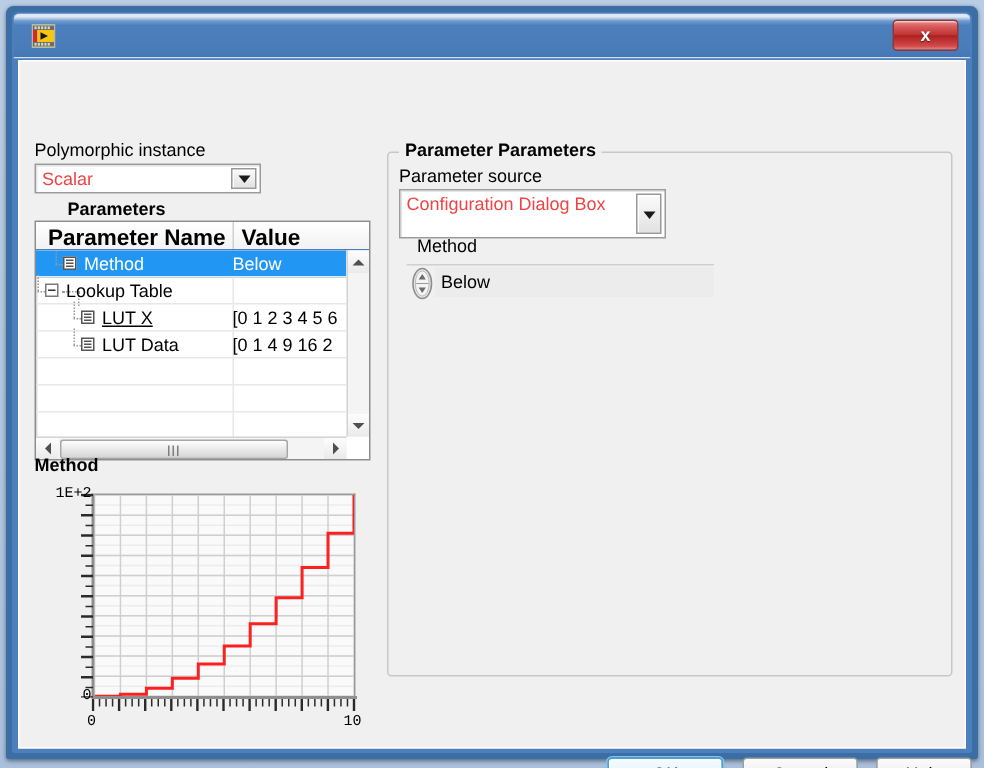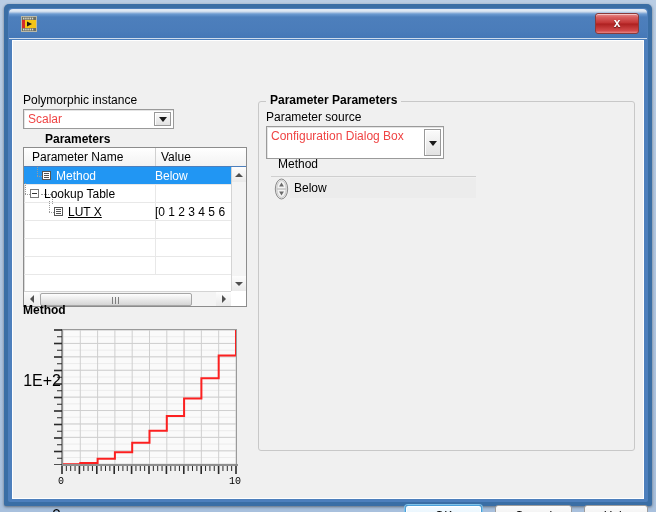--- a/index.html
+++ b/index.html
@@ -120,21 +120,21 @@
     border: 1px solid #8c8c8c;
     box-shadow: inset 1px 1px 0 #d9d9d9;
   }
   #tree-header {
     position: absolute; left: 0; top: 0; right: 0; height: 19px;
     background: linear-gradient(#ffffff, #f2f2f2);
     border-bottom: 1px solid #4d7fbc;
   }
   #tree-header .th {
     position: absolute; top: 2px;
-    font-size: 12px; color: #000; white-space: nowrap;
+    font-size: 15px; color: #000; white-space: nowrap; font-weight: bold;
   }
   #tree-header .th-name { left: 8px; }
   #tree-header .th-value { left: 137px; }
   #tree-header .col-split {
     position: absolute; left: 131px; top: 0; bottom: 0;
     width: 1px; background: #d0d0d0;
   }
 
   #tree-rows {
     position: absolute; left: 0; top: 19px; right: 15px; bottom: 15px;
@@ -261,24 +261,23 @@
   #graph-grid { position: absolute; inset: 0; }
   #yaxis-line {
     position: absolute; left: 38px; top: 10px;
     width: 2px; height: 136px; background: #8f8f8f;
   }
   #xaxis-line {
     position: absolute; left: 38px; top: 145px;
     width: 177px; height: 2px; background: #8f8f8f;
   }
   .ylabel {
-    position: absolute; right: 0; font-size: 16px; color: #000;
-    font-family: Liberation Sans, sans-serif;
+    position: absolute; right: 0; font-size: 10px; color: #000;
+    font-family: Liberation Mono, monospace;
     white-space: nowrap;
-    margin-top: 48px;
   }
   .xlabel {
     position: absolute; font-size: 10px; color: #000;
     font-family: "Liberation Mono", monospace;
   }
 
   
   #groupbox {
     position: absolute;
     left: 245px; top: 60px; width: 377px; height: 350px;
@@ -399,20 +398,28 @@
             <div class="dotline-v" style="left: 28px; top: 9px; height: 10px;"></div>
             <div class="tname" style="left: 20px;">Lookup Table</div>
           </div>
           <div class="trow">
             <div class="vsplit"></div>
             <div class="dotline-v" style="left: 25px; top: -2px; height: 11px;"></div>
             <div class="dotline-h" style="left: 25px; top: 9px; width: 5px;"></div>
             <div class="leaf-glyph" style="left: 30px;"></div>
             <div class="tname" style="left: 44px; text-decoration: underline;">LUT X</div>
             <div class="tval">[0 1 2 3 4 5 6</div>
+          </div>
+          <div class="trow">
+            <div class="vsplit"></div>
+            <div class="dotline-v" style="left: 25px; top: -2px; height: 11px;"></div>
+            <div class="dotline-h" style="left: 25px; top: 9px; width: 5px;"></div>
+            <div class="leaf-glyph" style="left: 30px;"></div>
+            <div class="tname" style="left: 44px;">LUT Data</div>
+            <div class="tval">[0 1 4 9 16 2</div>
           </div>
           <div class="trow">
             <div class="vsplit"></div>
           </div>
           <div class="trow">
             <div class="vsplit"></div>
           </div>
           <div class="trow">
             <div class="vsplit"></div>
           </div>

